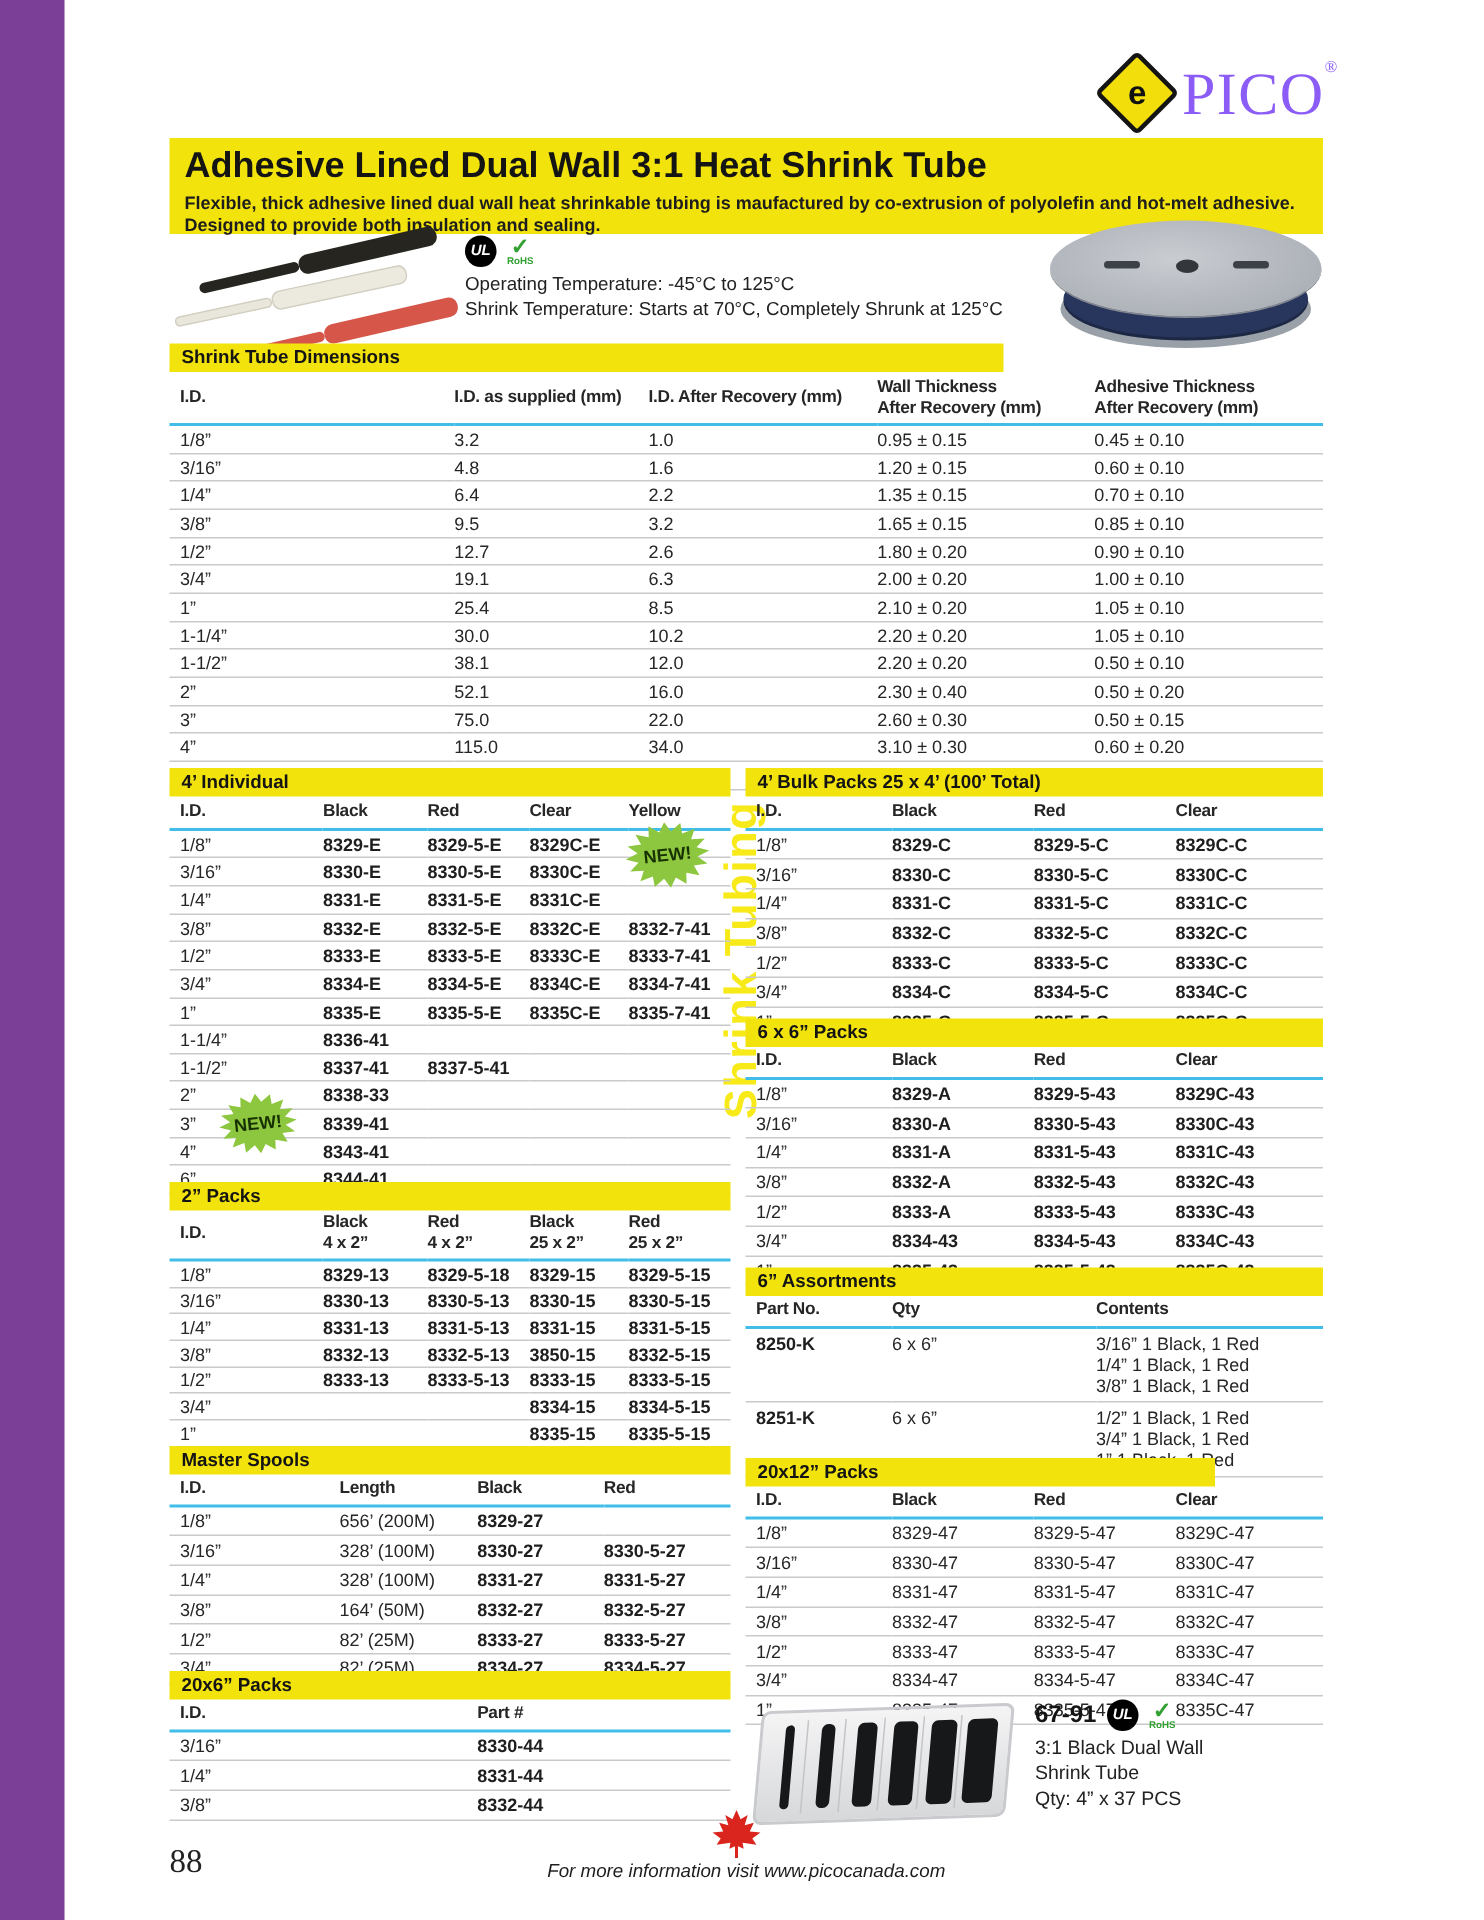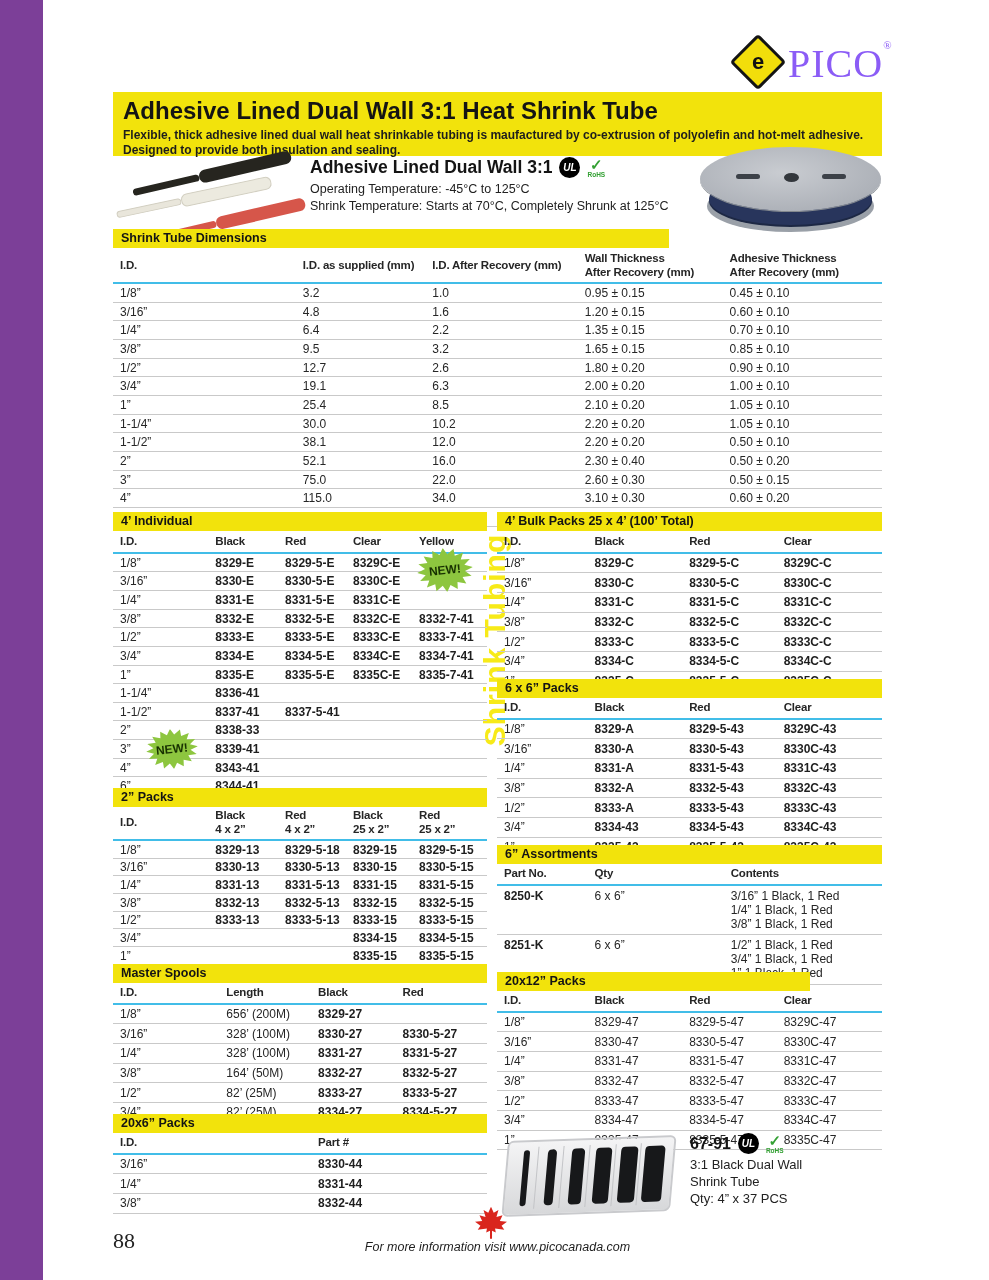--- a/index.html
+++ b/index.html
@@ -159,21 +159,20 @@
         <span class="thick"></span>
       </div>
     <div class="tube tube-red" style="left:42px;top:58px;width:152px;transform:rotate(-13deg);">
         <span class="thin"></span>
         <span class="thick"></span>
       </div>
   </div>
 
   <div class="intro">
     <div class="intro-heading">
-      <span>Adhesive Lined Dual Wall 3:1</span>
       <span class="ul-badge">
           <span>UL</span>
         </span>
       <span class="rohs">
         <span class="rohs-check">✓</span>
         <span class="rohs-text">RoHS</span>
       </span>
     </div>
     <div class="intro-line">Operating Temperature: -45°C to 125°C</div>
     <div class="intro-line">Shrink Temperature: Starts at 70°C, Completely Shrunk at 125°C</div>
@@ -765,21 +764,21 @@
           <td>
             <div>3/8”</div>
           </td>
           <td>
             <div>8332-13</div>
           </td>
           <td>
             <div>8332-5-13</div>
           </td>
           <td>
-            <div>8332-15</div>
+            <div>3850-15</div>
           </td>
           <td>
             <div>8332-5-15</div>
           </td>
         </tr>
         <tr>
           <td>
             <div>1/2”</div>
           </td>
           <td>

